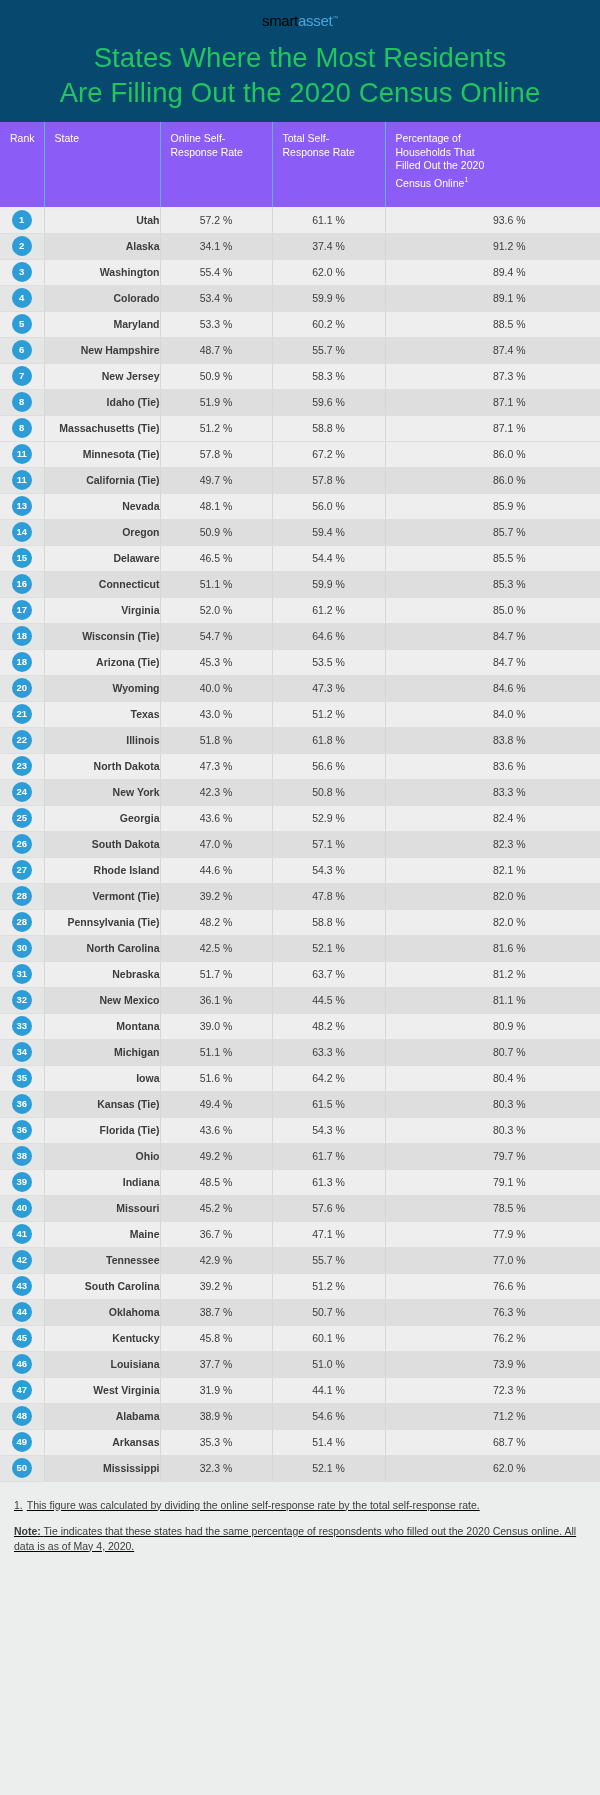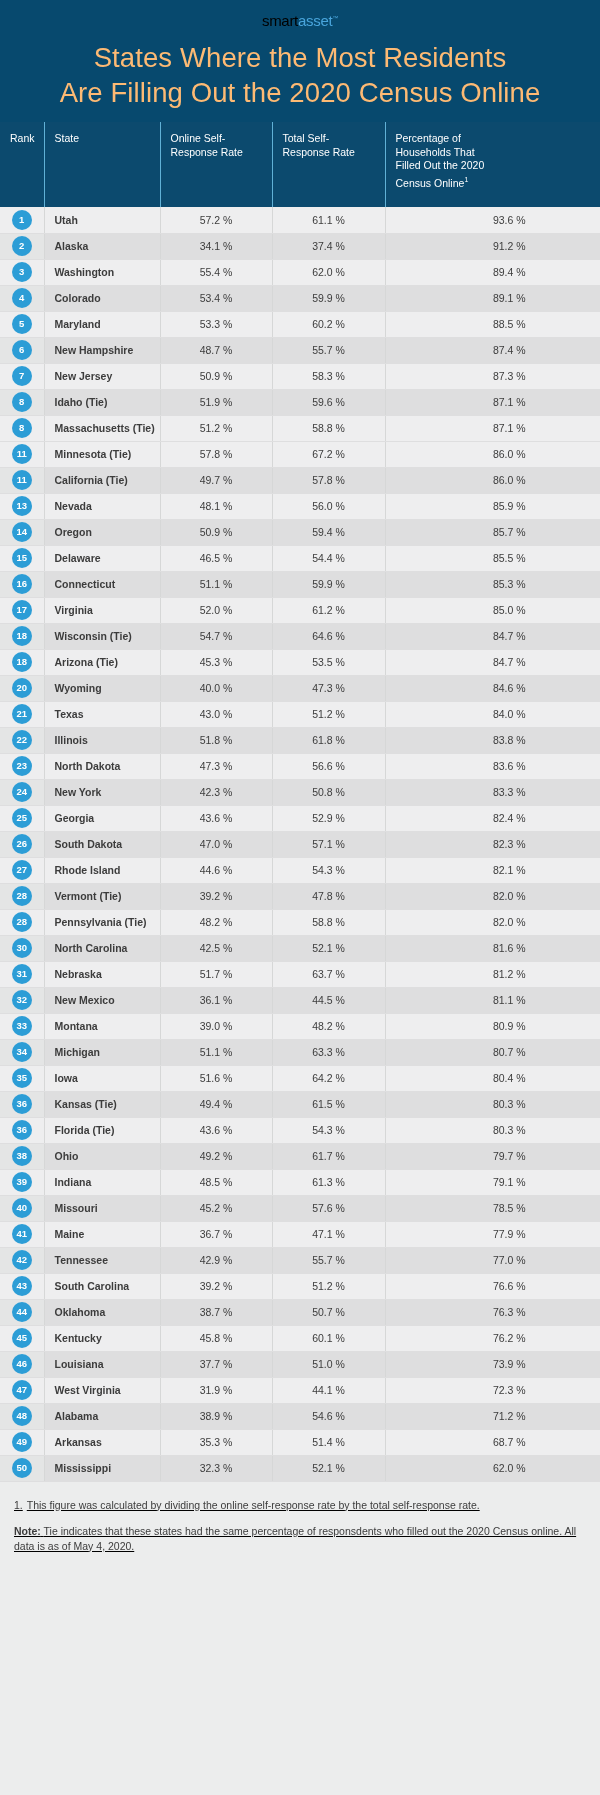--- a/index.html
+++ b/index.html
@@ -37,21 +37,21 @@
     user-select: none;
   }
   .logo .logo-asset { color: #49a5dc; text-align: right; }
   .logo .logo-tm {
     color: #49a5dc;
     font-size: 6px;
     vertical-align: super;
   }
   .title {
     margin-top: 10px;
-    color: #fdba74;
+    color: #22c55e;
     font-size: 27.5px;
     line-height: 35px;
     font-weight: 300;
     letter-spacing: 0.1px;
     padding: 0 14px;
   }
   .title-line { display: block; }
 
   
   .table {
@@ -59,21 +59,21 @@
     border-collapse: collapse;
     table-layout: fixed;
   }
   .table col.c-rank  { width: 44px; }
   .table col.c-state { width: 116px; }
   .table col.c-online{ width: 112px; }
   .table col.c-total { width: 113px; }
   .table col.c-pct   { width: 215px; }
 
   thead th {
-    background: #0c4a6e;
+    background: #8b5cf6;
     color: #ffffff;
     font-size: 10.5px;
     font-weight: 400;
     line-height: 13.5px;
     text-align: left;
     vertical-align: top;
     padding: 10px 8px 10px 10px;
     height: 85px;
     box-sizing: border-box;
     border-right: 1px solid #61b1d6;
@@ -113,21 +113,21 @@
     color: #ffffff;
     font-size: 9.5px;
     font-weight: 700;
     text-align: center;
     vertical-align: middle;
   }
   td.td-state {
     font-weight: 700;
     color: #3c3c3c;
     padding-left: 10px;
-    text-align: left;
+    text-align: right;
     vertical-align: middle;
     white-space: nowrap;
   }
   td.td-num {
     text-align: center;
     vertical-align: middle;
     color: #3c3c3c;
   }
 
   

